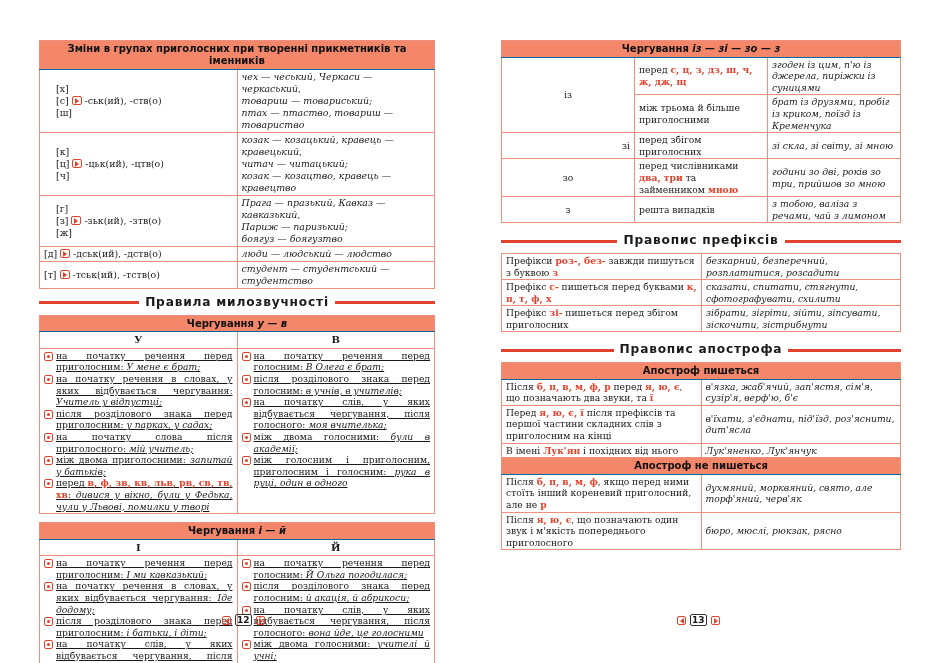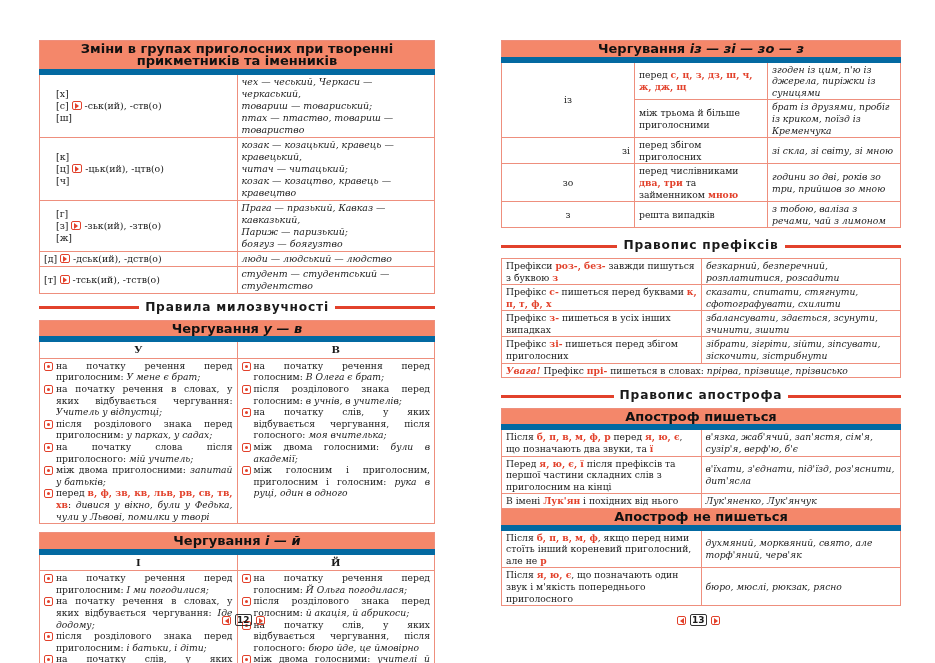--- a/index.html
+++ b/index.html
@@ -5,32 +5,32 @@
   * { box-sizing: border-box; margin: 0; padding: 0; }
   html, body { width: 935px; height: 663px; background: #ffffff; overflow: hidden; }
   body { position: relative; font-family: "DejaVu Serif", serif; color: #1a1a1a; font-size: 9.2px; line-height: 11.6px; }
   .page { position: absolute; top: 40px; }
   .page.left { left: 39px; width: 396px; }
   .page.right { left: 501px; width: 400px; }
 
   table { border-collapse: collapse; width: 100%; table-layout: fixed; }
   td, th { border: 1px solid #ee8f7d; vertical-align: middle; padding: 1px 4px; font-weight: normal; }
   .tbl { border: 1.6px solid #e2533d; }
-  .hdr { background: #f4876a; color: #111; font-family: "DejaVu Sans", sans-serif; font-weight: bold; text-align: center; font-size: 13px; padding: 2px 4px; border-bottom: 6px solid #0369a1; }
+  .hdr { background: #f4876a; color: #111; font-family: "DejaVu Sans", sans-serif; font-weight: bold; text-align: center; font-size: 10px; padding: 2px 4px; border-bottom: 1px solid #0369a1; }
   .hdr i { }
   .colhdr { text-align: center; font-weight: bold; font-size: 10px; padding: 2px; }
   .red { color: #e2412b; font-weight: bold; }
   .ex { font-style: italic; }
   .exr { font-style: italic; color: #e2412b; font-weight: bold; }
 
   .section-title { display: flex; align-items: center; gap: 6px; margin: 8px 0 6px; }
   .section-title .bar { flex: 1; height: 3px; background: #e2412b; }
   .section-title .txt { font-family: "DejaVu Sans", sans-serif; font-weight: bold; font-size: 12.2px; letter-spacing: 0.8px; white-space: nowrap; }
 
-  ul.bul { list-style: none; }
+  ul.bul { list-style: none; text-decoration: underline; }
   ul.bul li { position: relative; padding-left: 12px; text-align: justify; }
   ul.bul li .b { position: absolute; left: 0; top: 2px; width: 9px; height: 9px; border: 1px solid #e2412b; border-radius: 2px; }
   ul.bul li .b::after { content: ""; position: absolute; left: 2px; top: 2px; width: 3px; height: 3px; border-radius: 50%; background: #e2412b; }
 
   .arrow { display: inline-block; width: 10px; height: 9px; border: 1px solid #e2412b; border-radius: 2px; position: relative; vertical-align: -1px; margin: 0 3px; }
   .arrow::after { content: ""; position: absolute; left: 2px; top: 1px; border-left: 4px solid #e2412b; border-top: 3px solid transparent; border-bottom: 3px solid transparent; }
 
   .cons { font-size: 9.4px; line-height: 12px; }
   .cons td.l { width: 136px; }
 
@@ -143,33 +143,33 @@
         <tr>
           <td colspan="2" class="hdr"><span>Чергування </span><i>і — й</i></td>
         </tr>
     <tr>
       <td class="colhdr" style="width:216px">І</td>
       <td class="colhdr">Й</td>
     </tr>
     <tr>
       <td style="vertical-align:top">
         <ul class="bul">
-          <li><span class="b"></span><span>на початку речення перед приголосним: </span><span class="ex">І ми погодилися;</span></li>
+          <li><span class="b"></span><span>на початку речення перед приголосним: </span><span class="ex">І ми кавказький;</span></li>
           <li><span class="b"></span><span>на початку речення в словах, у яких відбувається чергування: </span><span class="ex">Іде додому;</span></li>
           <li><span class="b"></span><span>після розділового знака перед приголосним: </span><span class="ex">і батьки, і діти;</span></li>
           <li><span class="b"></span><span>на початку слів, у яких відбувається чергування, після приголосного: </span><span class="ex">він іде;</span></li>
           <li><span>між двома приголосними: </span><span class="ex">Сергій і Борис;</span></li>
 
         </ul>
       </td>
       <td style="vertical-align:top">
         <ul class="bul">
           <li><span class="b"></span><span>на початку речення перед голосним: </span><span class="ex">Й Ольга погодилася;</span></li>
           <li><span class="b"></span><span>після розділового знака перед голосним: </span><span class="ex">й акація, й абрикоси;</span></li>
-          <li><span class="b"></span><span>на початку слів, у яких відбувається чергування, після голосного: </span><span class="ex">бюро йде, це ймовірно</span></li>
+          <li><span class="b"></span><span>на початку слів, у яких відбувається чергування, після голосного: </span><span class="ex">вона йде, це голосними</span></li>
           <li><span class="b"></span><span>між двома голосними: </span><span class="ex">учителі й учні;</span></li>
           <li><span class="b"></span><span>між голосним і приголосним, приголосним і голосним: </span><span class="ex">донька й подруга, фізик й астроном</span></li>
         </ul>
       </td>
     </tr>
   </tbody>
     </table>
 </div>
 
 <div class="pager" style="left:222px">
@@ -222,29 +222,22 @@
     <tbody>
         <tr>
       <td style="width:200px"><span>Префікси </span><span class="red">роз-, без-</span><span> завжди пишуться з буквою </span><span class="red">з</span></td>
       <td class="ex">безкарний, безперечний, розплатитися, розсадити</td>
     </tr>
     <tr>
       <td><span>Префікс </span><span class="red">с-</span><span> пишеться перед буквами </span><span class="red">к, п, т, ф, х</span></td>
       <td class="ex">сказати, спитати, стягнути, сфотографувати, схилити</td>
     </tr>
     <tr>
-      <td><span>Префікс </span><span class="red">з-</span><span> пишеться в усіх інших випадках</span></td>
-      <td class="ex">збалансувати, здається, зсунути, зчинити, зшити</td>
-    </tr>
-    <tr>
       <td><span>Префікс </span><span class="red">зі-</span><span> пишеться перед збігом приголосних</span></td>
       <td class="ex">зібрати, зігріти, зійти, зіпсувати, зіскочити, зістрибнути</td>
-    </tr>
-    <tr>
-      <td colspan="2"><span class="exr">Увага!</span><span> Префікс </span><span class="red">прі-</span><span> пишеться в словах: </span><span class="ex">прірва, прізвище, прізвисько</span></td>
     </tr>
   </tbody>
     </table>
 
   <div class="section-title" style="margin-top:12px">
     <div class="bar"></div>
     <div class="txt">Правопис апострофа</div>
     <div class="bar"></div>
   </div>
 

